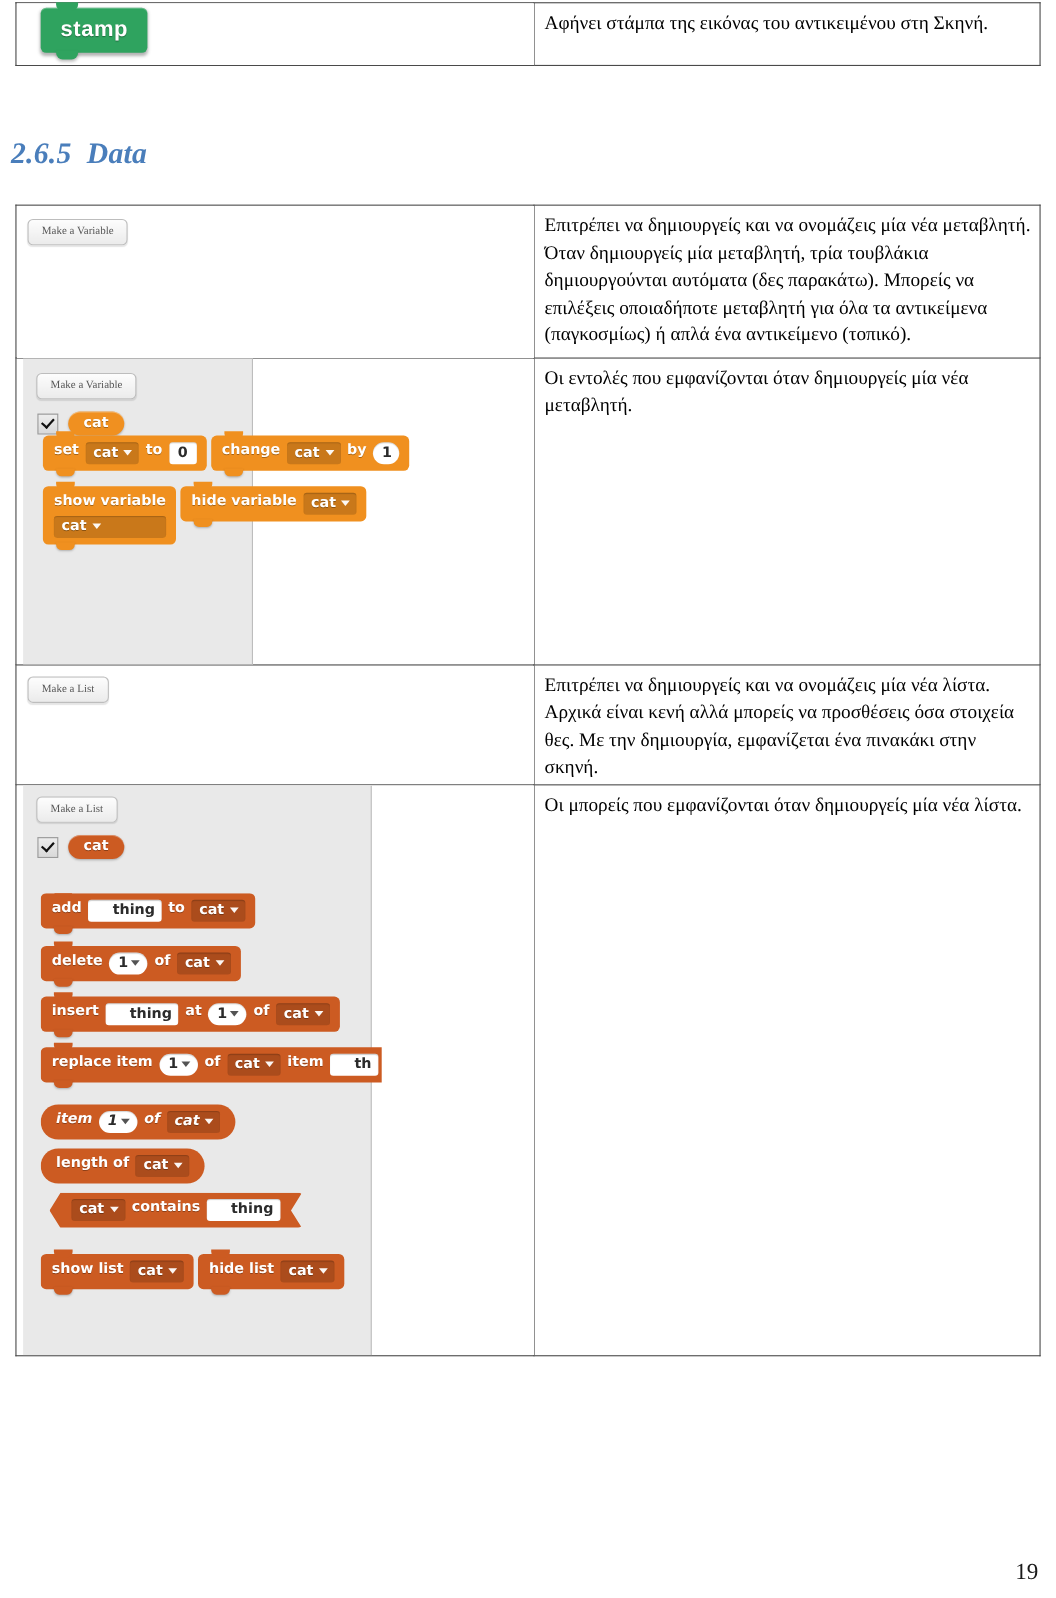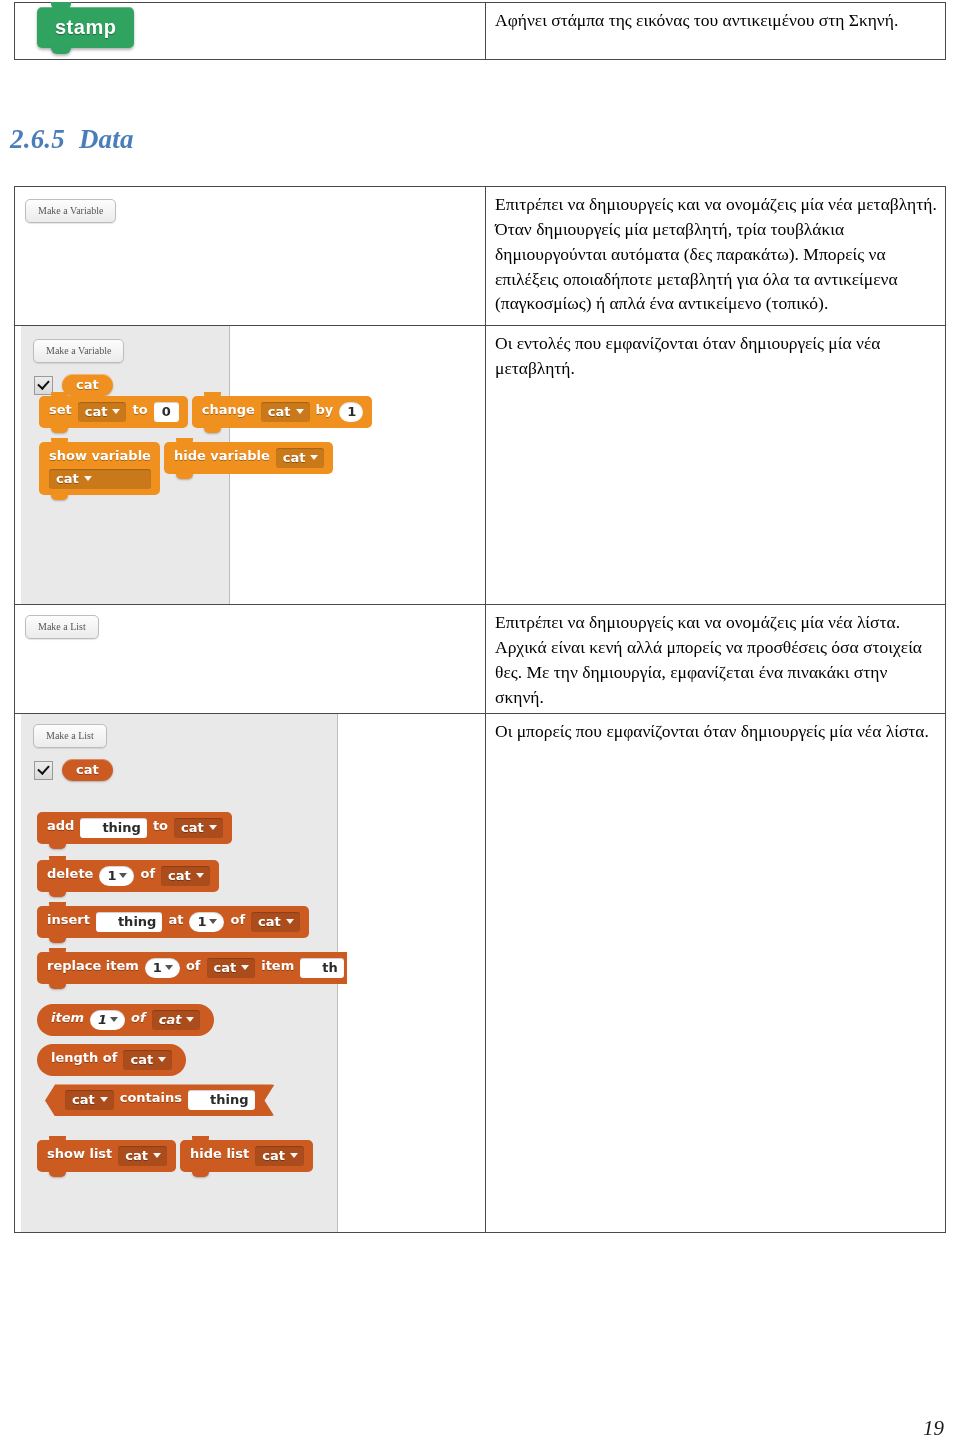--- a/index.html
+++ b/index.html
@@ -44,21 +44,20 @@
     white-space:pre;
   }
 
   
   .page-num{
     position:absolute;
     right:16px;bottom:12px;
     font-family:"Liberation Serif", serif;
     font-size:21px;
     color:#1a1a1a;
-    font-style:italic;
   }
 
   
   .scratch-font{
     font-family:"DejaVu Sans", sans-serif;
     font-weight:bold;
     font-size:13px;
     color:#ffffff;
     text-shadow:0 1px 0 rgba(0,0,0,.30);
   }

